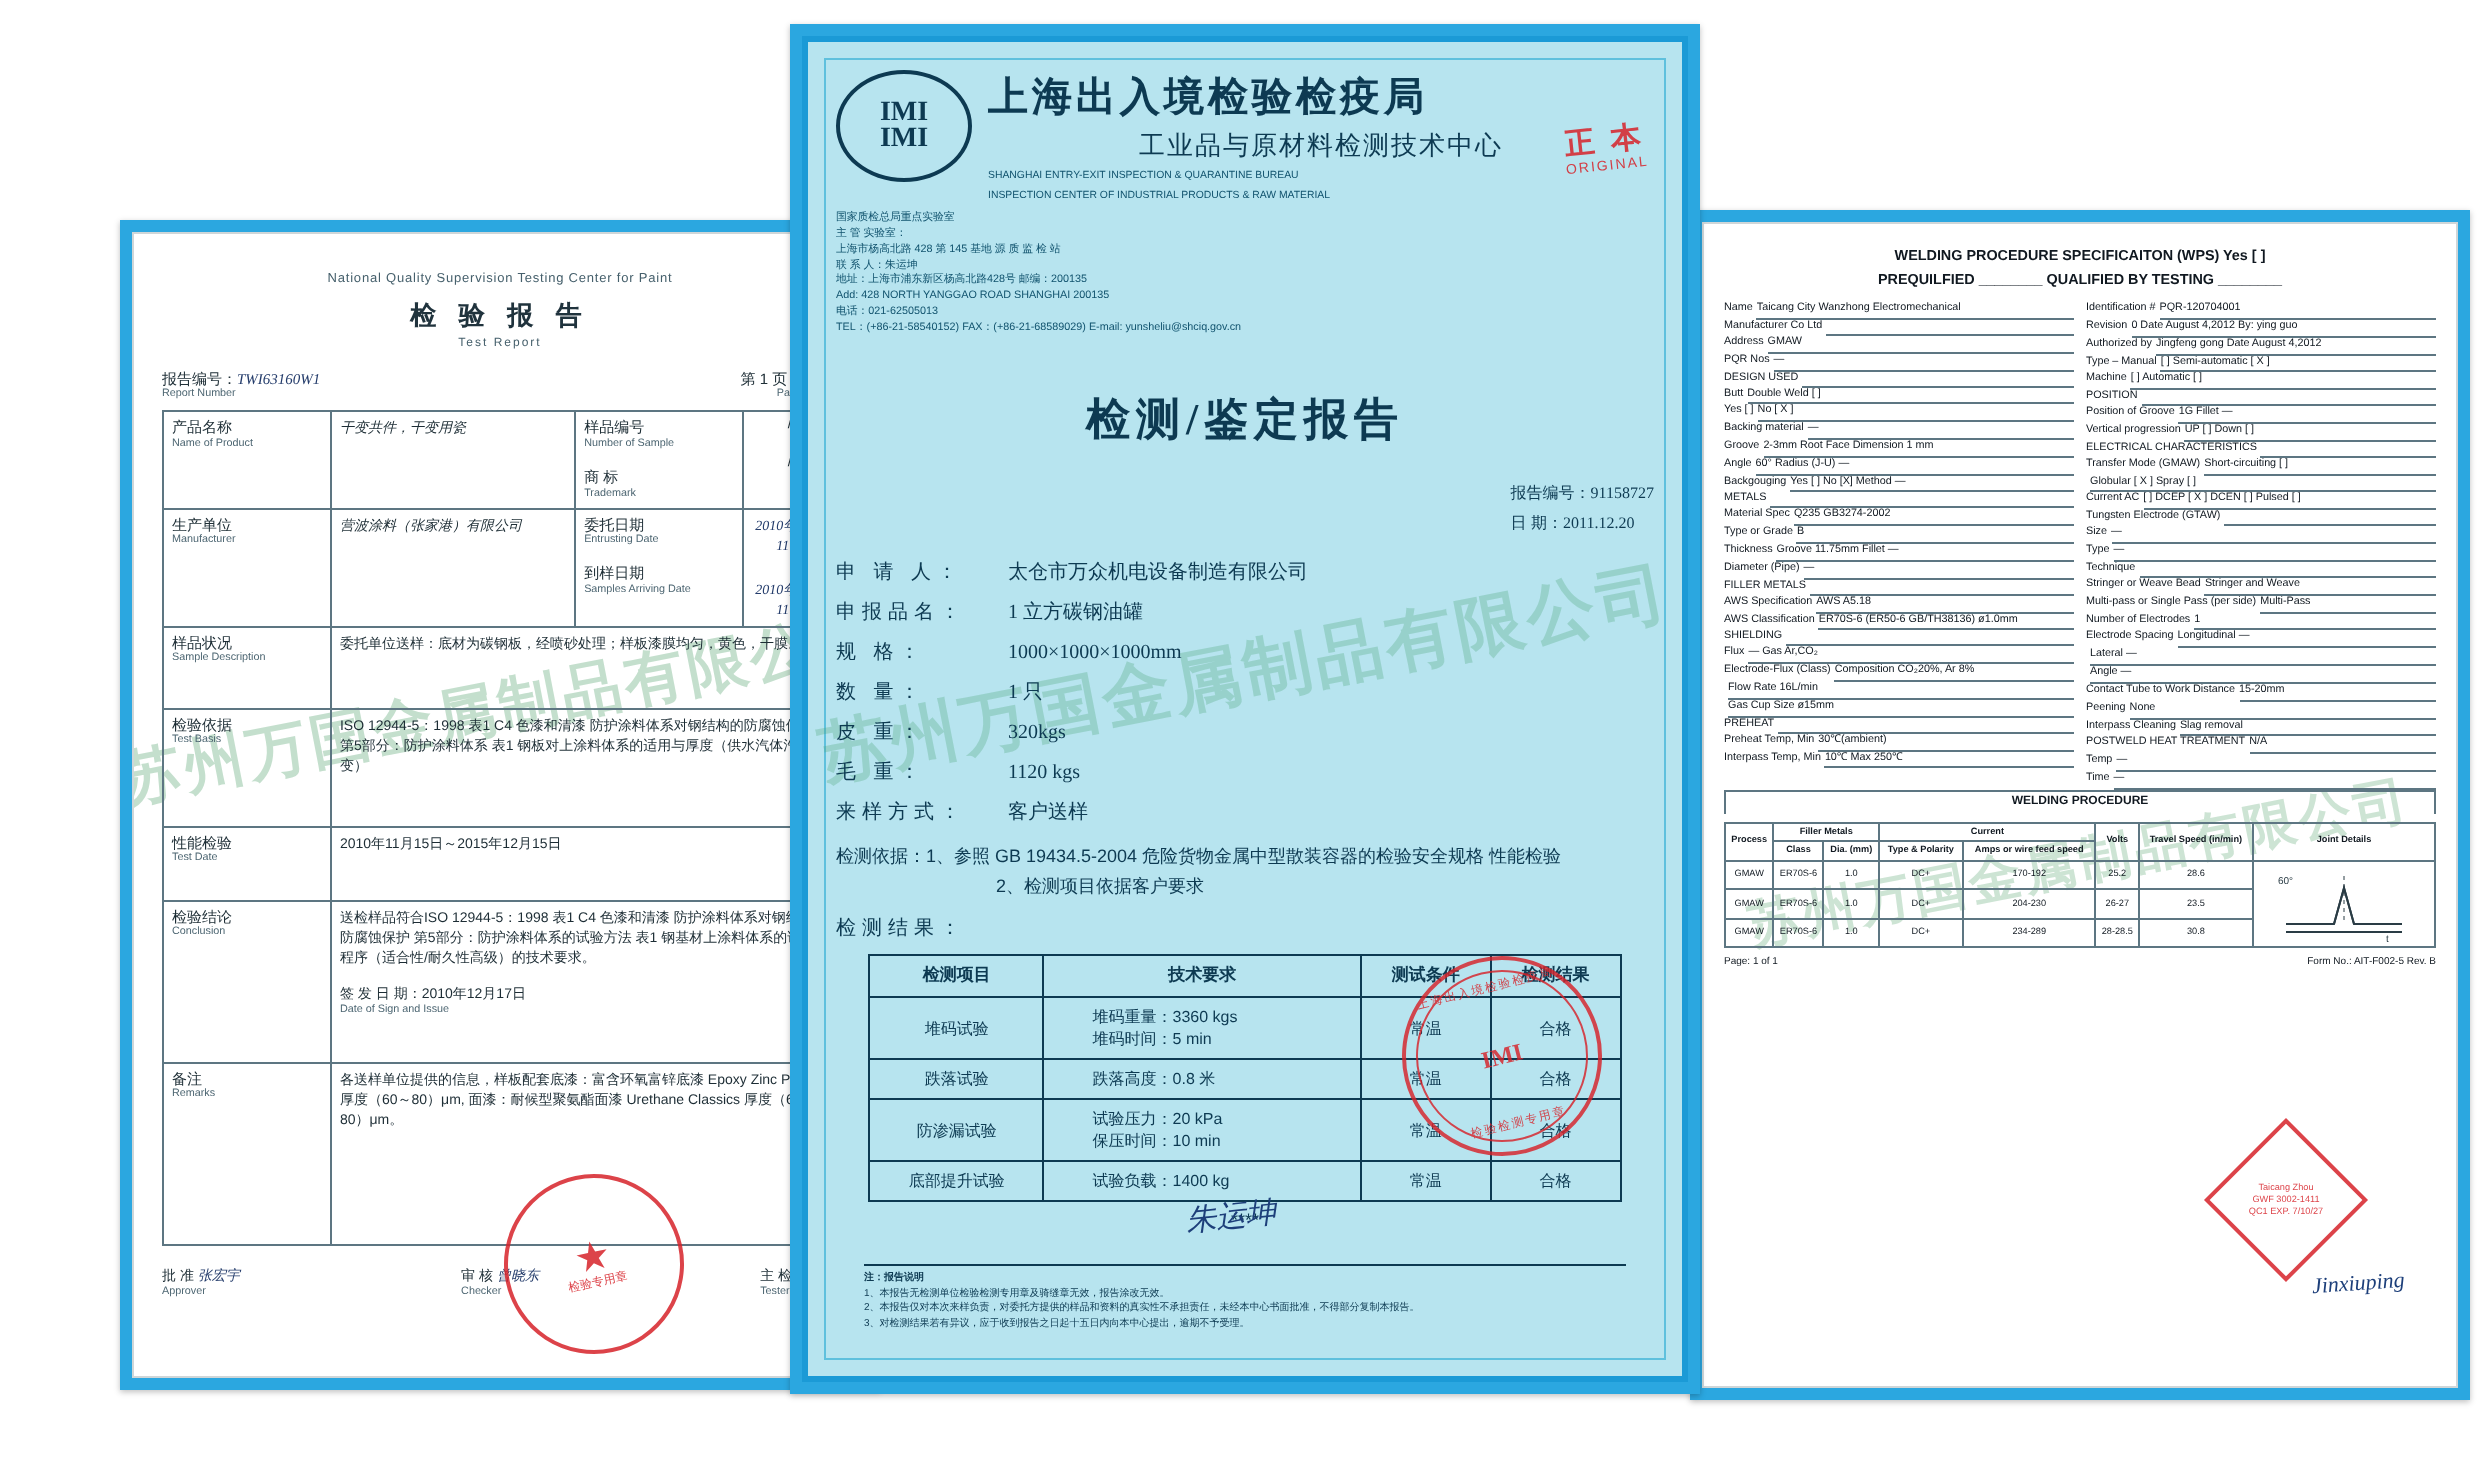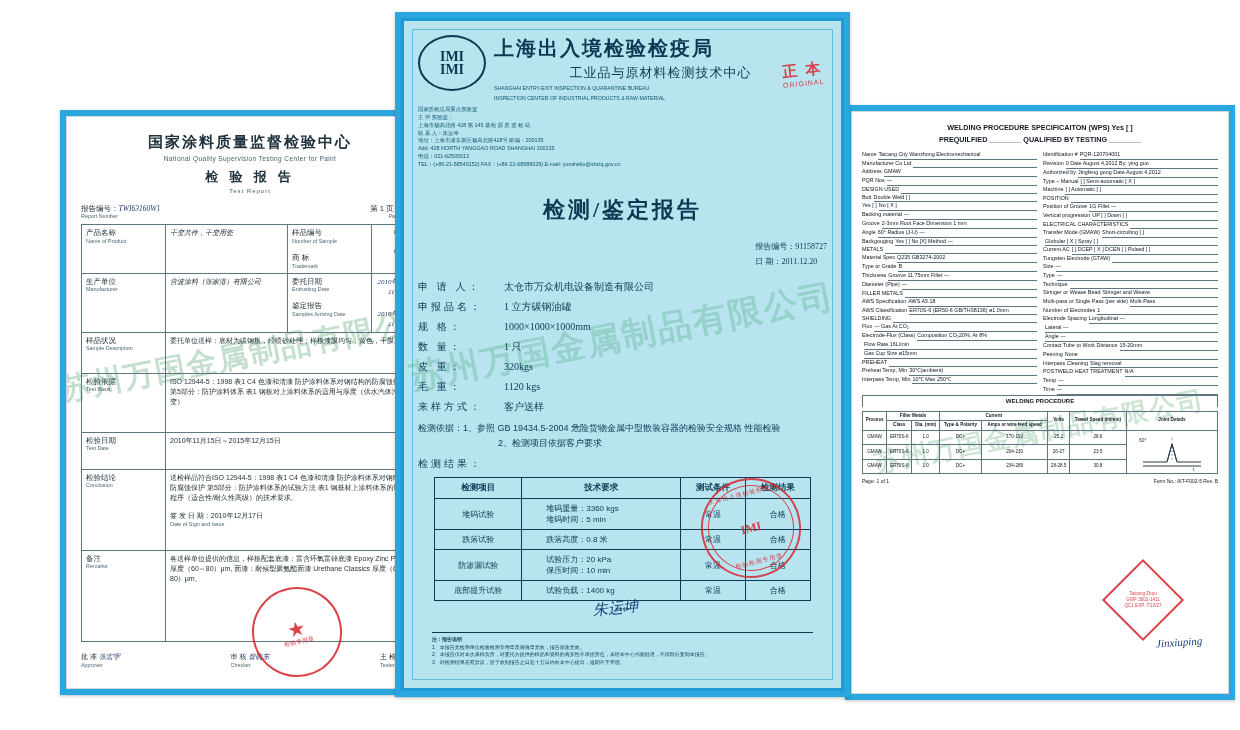--- a/index.html
+++ b/index.html
@@ -153,21 +153,20 @@
 </head>
 <body>
 
 <div class="stage">
 
   <div class="cert" id="cert-left">
     <div class="paper">
       <div class="wm">苏州万国金属制品有限公司</div>
       <div class="l-pad">
 
-        <div class="l-title">国家涂料质量监督检验中心</div>
         <div class="l-sub">National Quality Supervision Testing Center for Paint</div>
         <div class="l-title2">检 验 报 告</div>
         <div class="l-sub2">Test Report</div>
 
         <div class="l-rowtop">
           <div class="lbl">
             <div class="cn"><span>报告编号：</span><span class="hand">TWI63160W1</span></div>
             <div class="en">Report Number</div>
           </div>
           <div class="lbl" style="text-align:right">
@@ -197,21 +196,21 @@
           </tr>
           <tr>
             <td class="l-k">
               <div class="cn">生产单位</div>
               <div class="en">Manufacturer</div>
             </td>
             <td class="hand">营波涂料（张家港）有限公司</td>
             <td class="l-k">
               <div class="cn">委托日期</div>
               <div class="en">Entrusting Date</div>
-              <div class="cn" style="margin-top:8px">鉴定报告</div>
+              <div class="cn" style="margin-top:8px">到样日期</div>
               <div class="en">Samples Arriving Date</div>
             </td>
             <td style="text-align:center">
               <div class="hand">2010年11月11日</div>
               <div class="hand" style="margin-top:12px">2010年11月11日</div>
             </td>
           </tr>
           <tr>
             <td class="l-k">
               <div class="cn">样品状况</div>
@@ -221,21 +220,21 @@
           </tr>
           <tr>
             <td class="l-k">
               <div class="cn">检验依据</div>
               <div class="en">Test Basis</div>
             </td>
             <td colspan="3" style="height:52px">ISO 12944-5：1998 表1 C4 色漆和清漆 防护涂料体系对钢结构的防腐蚀保护 第5部分：防护涂料体系 表1 钢板对上涂料体系的适用与厚度（供水汽体汽体变）</td>
           </tr>
           <tr>
             <td class="l-k">
-              <div class="cn">检验日期</div>
+              <div class="cn">性能检验</div>
               <div class="en">Test Date</div>
             </td>
             <td colspan="3" style="height:30px">2010年11月15日～2015年12月15日</td>
           </tr>
           <tr>
             <td class="l-k">
               <div class="cn">检验结论</div>
               <div class="en">Conclusion</div>
             </td>
             <td colspan="3" style="height:74px;position:relative">

